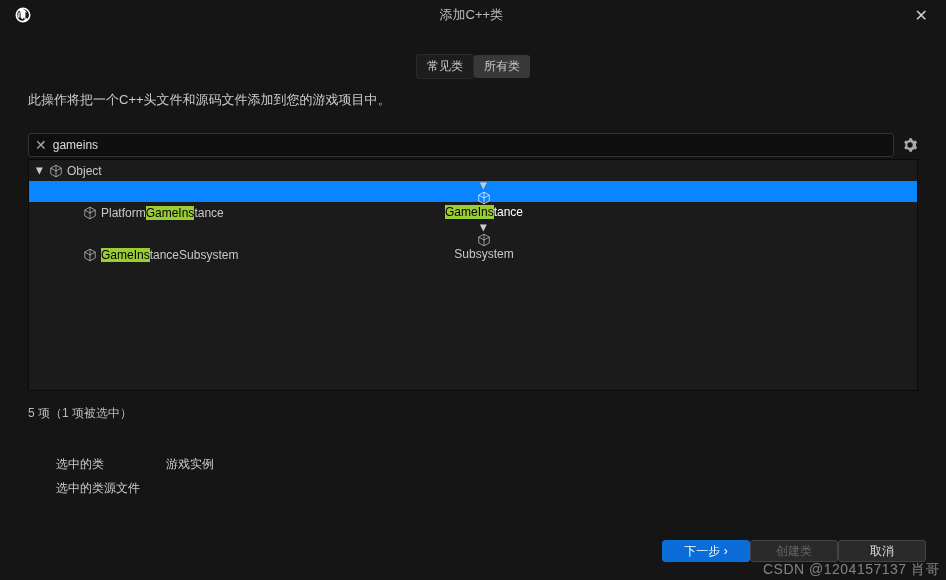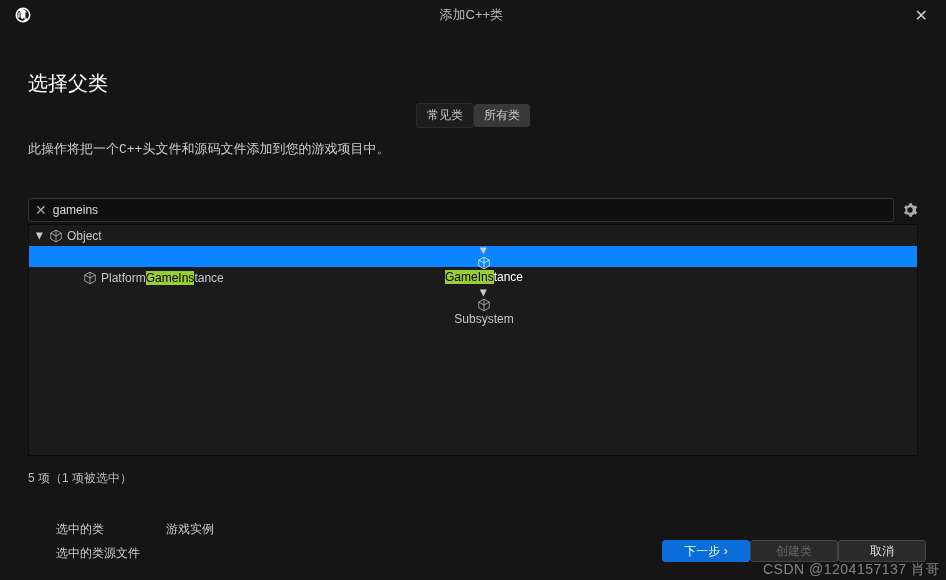--- a/index.html
+++ b/index.html
@@ -22,21 +22,21 @@
 
   .main { padding: 24px 28px 0 28px; }
   .heading { color: #fff; font-size: 20px; margin: 16px 0 6px 0; font-weight: 400; }
   .tabs { text-align: center; margin-bottom: 12px; }
   .tab {
     display: inline-block; padding: 3px 10px; font-size: 12px;
     color: #ccc; cursor: pointer; border-radius: 3px;
   }
   .tab.active { background: #383838; }
   .tab:not(.active) { background: #1d1d1d; border: 1px solid #2a2a2a; }
-  .desc { color: #ccc; font-size: 13px; margin-bottom: 40px; font-family: Liberation Mono, monospace; }
+  .desc { color: #ccc; font-size: 13px; margin-bottom: 24px; }
 
   .search-row { display: flex; align-items: center; gap: 8px; }
   .search-box {
     flex: 1; display: flex; align-items: center;
     background: #0f0f0f; border: 1px solid #333; border-radius: 3px;
     height: 24px; padding: 0 6px;
   }
   .search-box .x { color: #aaa; font-size: 14px; cursor: pointer; margin-right: 6px; }
   .search-box input {
     flex: 1; background: transparent; border: none; outline: none;
@@ -91,21 +91,20 @@
 
 <div class="titlebar">
   <svg class="ue-logo" viewBox="0 0 24 24">
       <path d="M12 2a10 10 0 1 0 0 20 10 10 0 0 0 0-20zm0 2.2a7.8 7.8 0 0 1 5.9 12.9c-.5-.6-1.1-1.1-1.1-1.1l-1.5 1.3V8.9c0-.9-.9-1.4-.9-1.4 2 .4 3.3 2.1 3.3 2.1A7.8 7.8 0 0 0 12 4.2c-2.5 0-4.5 1.1-5.8 2.7.3-.1.7-.2 1-.2.9 0 1.2.7 1.2 1.2v6.4c0 .5-.5.8-.9.8-.6 0-.9-.5-.9-.5-.3-.8-.4-1.7-.4-2.6 0-1.8.6-3.5 1.7-4.8-1.8 1.1-3 3.1-3 5.4 0 1.2.3 2.3.9 3.2.4-.3.9-.5 1.4-.5v-5.6c0-.5.1-1.3 1-1.3.6 0 .9.5.9.5v7.2l1.9 1.6 2-1.7c.7.6 1.7.9 1.7.9A7.8 7.8 0 0 1 12 19.8 7.8 7.8 0 0 1 12 4.2z"></path>
     </svg>
   <div class="title-text">添加C++类</div>
   <div class="close-x">✕</div>
 </div>
 
 <div class="main">
-  <div class="heading">选择父类</div>
   <div class="tabs">
     <span class="tab">常见类</span><span class="tab active">所有类</span>
   </div>
   <div class="desc">此操作将把一个C++头文件和源码文件添加到您的游戏项目中。</div>
 
   <div class="search-row">
     <div class="search-box">
       <span class="x">✕</span>
       <input type="text" value="gameins" style="">
     </div>
@@ -136,20 +135,27 @@
           </svg></span>
         <span>Platform<span class="hl">GameIns</span>tance</span>
       </div>
       <div class="node indent-1">
         <span class="arrow">▶</span>
         <span class="cube"><svg viewBox="0 0 24 24">
             <path d="M12 2l9 5v10l-9 5-9-5V7l9-5z M12 2v20 M3 7l9 5 9-5"></path>
           </svg></span>
         <span>Subsystem</span>
       </div>
+      <div class="node indent-2">
+        <span class="arrow none">▶</span>
+        <span class="cube"><svg viewBox="0 0 24 24">
+            <path d="M12 2l9 5v10l-9 5-9-5V7l9-5z M12 2v20 M3 7l9 5 9-5"></path>
+          </svg></span>
+        <span><span class="hl">GameIns</span>tanceSubsystem</span>
+      </div>
     </div>
 
   <div class="status">5 项（1 项被选中）</div>
 
   <div class="details">
     <div class="row">
       <span class="lbl">选中的类</span>
       <span>游戏实例</span>
     </div>
     <div class="row">

